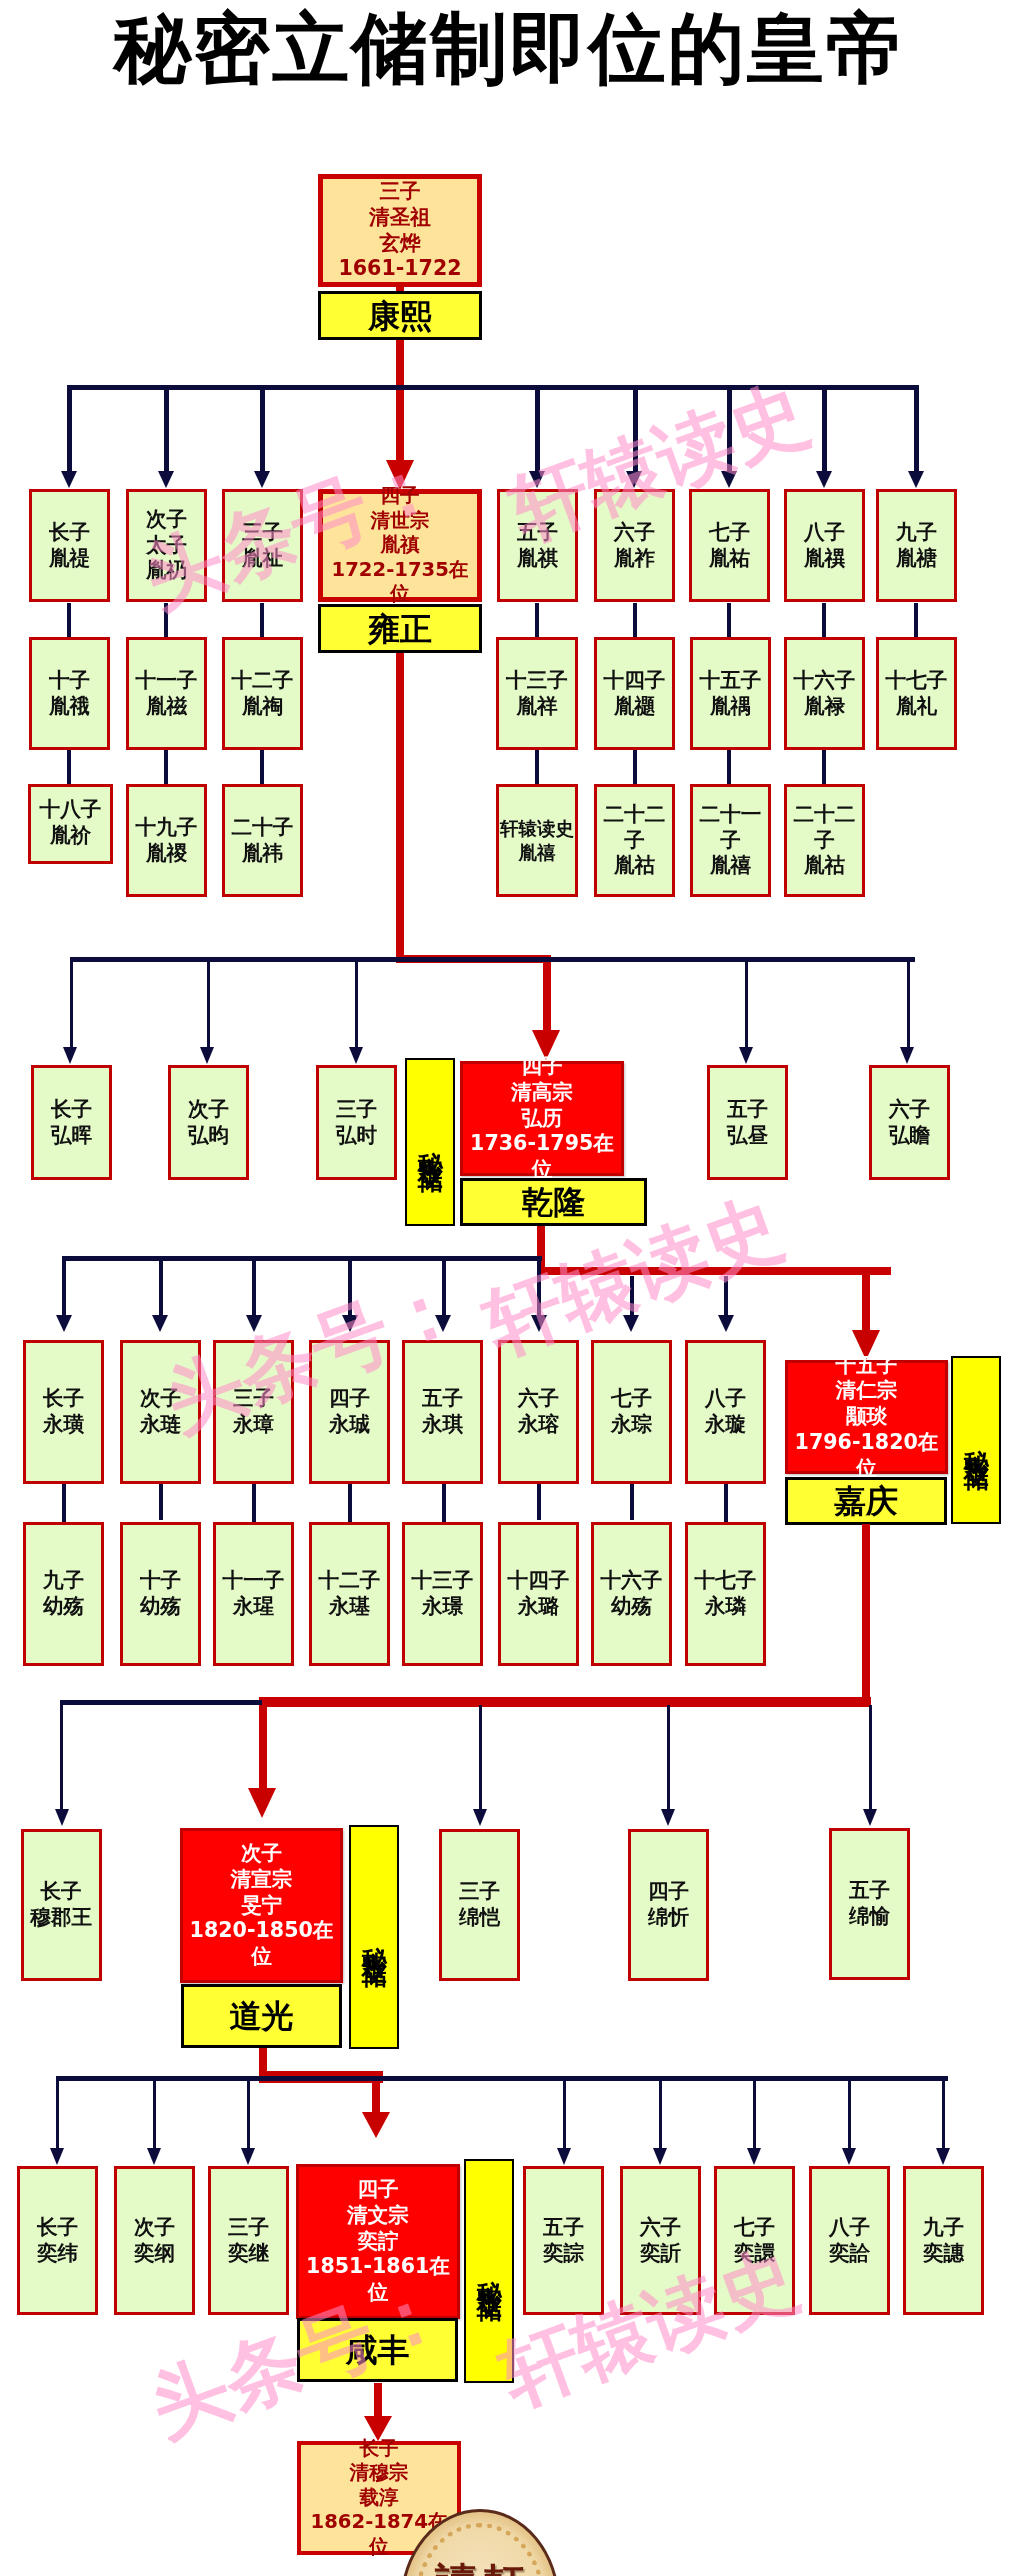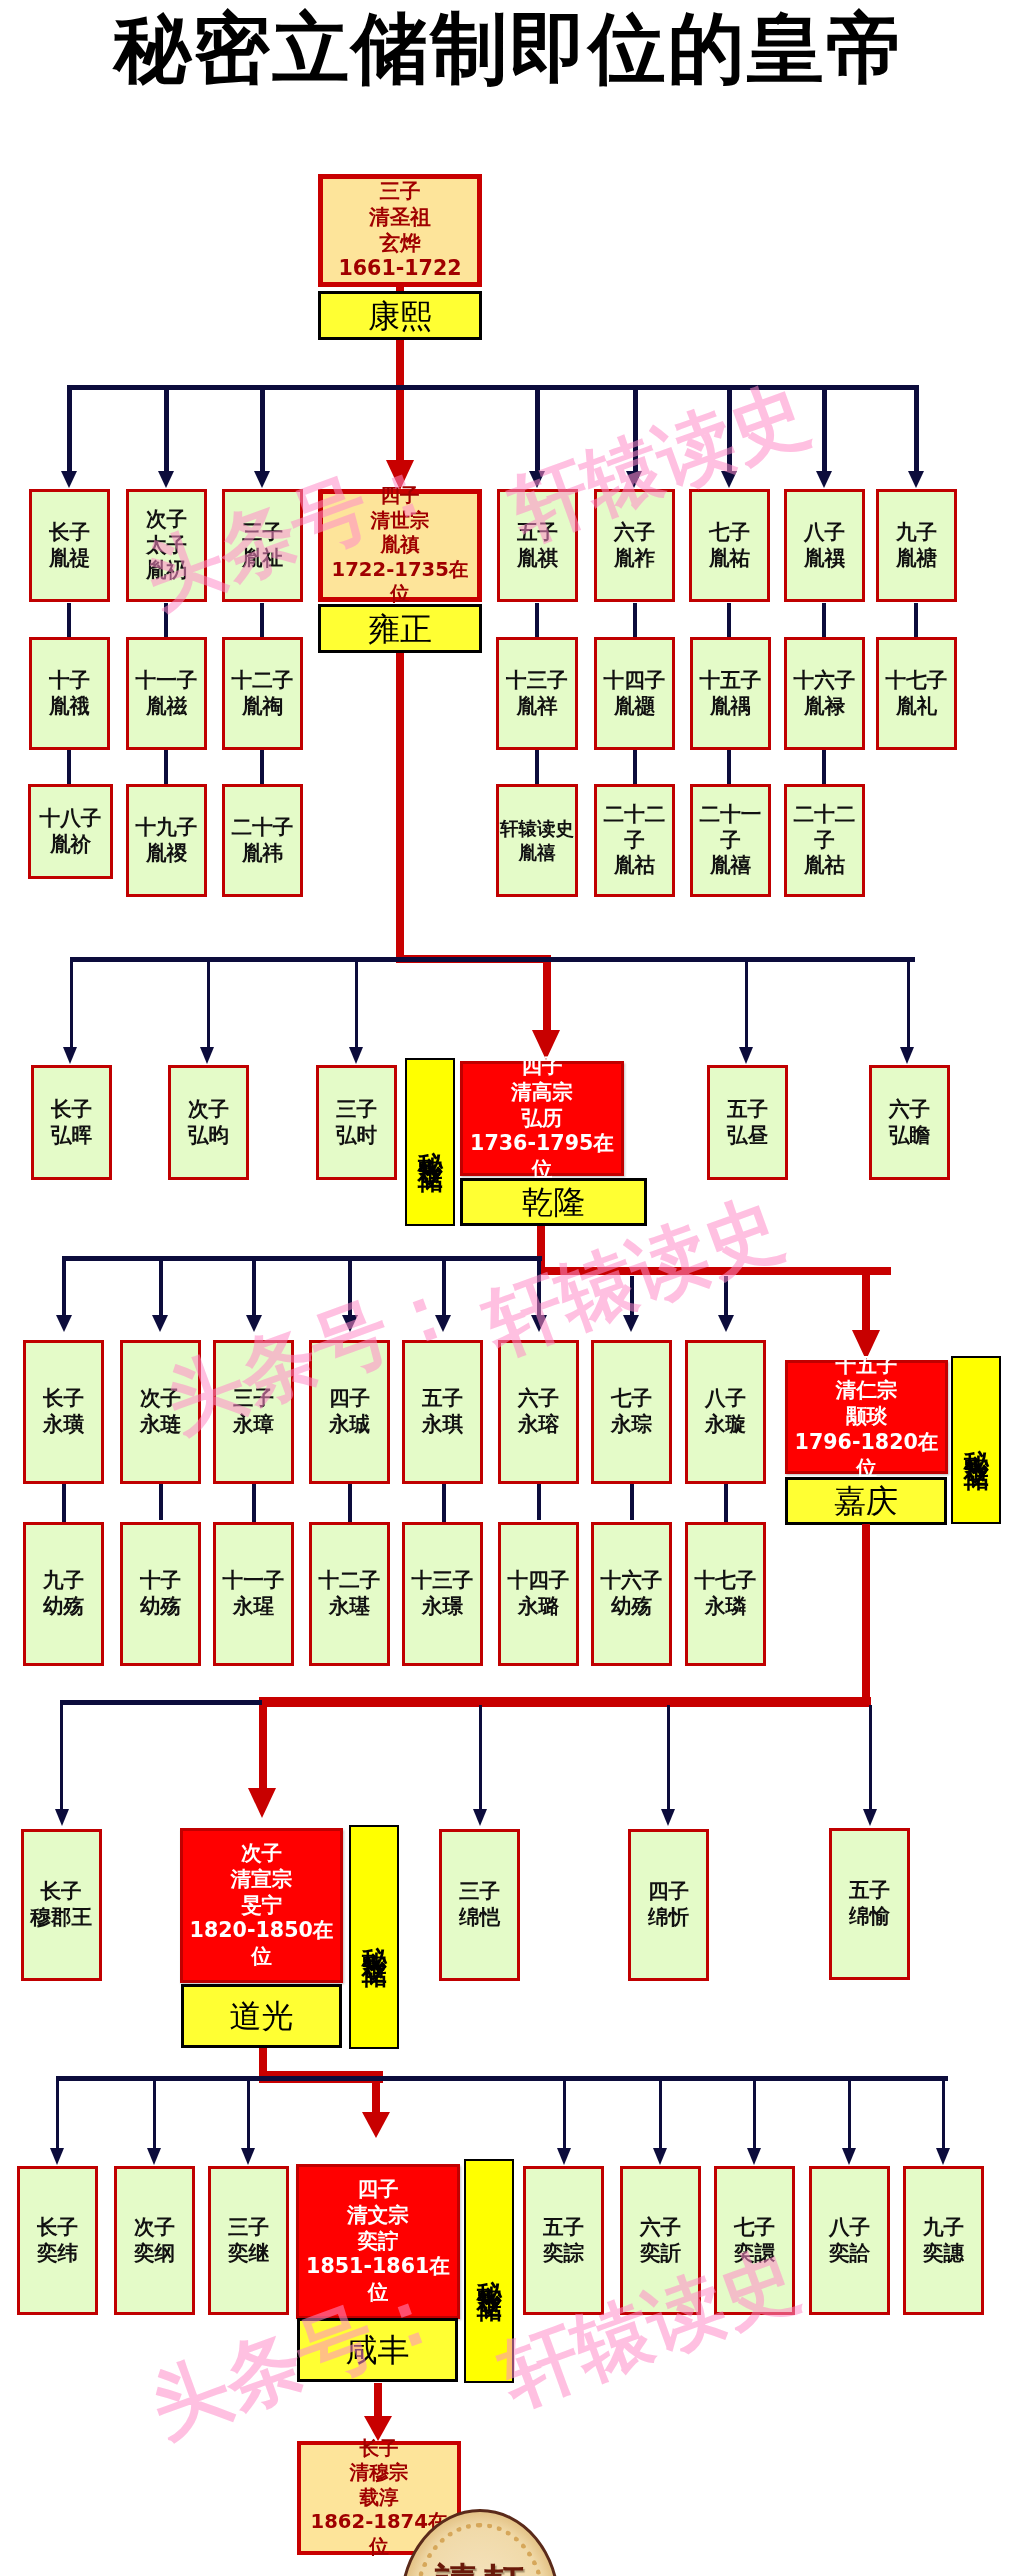--- a/index.html
+++ b/index.html
@@ -5,21 +5,21 @@
   html, body { margin: 0; padding: 0; background: #ffffff; }
   body { width: 1019px; height: 2732px; position: relative; overflow: hidden;
          font-family: "DejaVu Sans", "Liberation Sans", sans-serif; }
   .title { position: absolute; left: 0; top: 10.3px; width: 1019px; text-align: center;
            font-size: 77px; font-weight: 900; color: #000; letter-spacing: 2.1px; line-height: 1; }
   .box { position: absolute; box-sizing: border-box; display: flex; align-items: center; justify-content: center;
          text-align: center; font-weight: bold; white-space: pre-line; line-height: 1.25; }
   .son { background: #e4fbc8; border: 3.1px solid #c00000; color: #111; font-size: 20.6px; }
   .emp-orange { background: #fde49a; border: 5.2px solid #c80000; color: #a00000; font-size: 20.6px; }
   .emp-red { background: #ff0000; border: 3.1px solid #c00000; color: #ffffff; font-size: 20.6px; box-shadow: 1px 1.5px 2.1px rgba(0,0,0,0.25); }
-  .era { background: #ffff33; border: 3.1px solid #000; color: #000; font-size: 32px; font-weight: 400; }
+  .era { background: #ffff33; border: 3.1px solid #000; color: #000; font-size: 32px; font-weight: 700; }
   .secret { background: #ffff00; border: 2.6px solid #000; color: #000; font-size: 25px; font-weight: 900;
             writing-mode: vertical-rl; text-orientation: upright; letter-spacing: 5.2px; }
   .hline { position: absolute; background: #0c0c3c; }
   .vline { position: absolute; background: #0c0c3c; }
   .rline { position: absolute; background: #c80000; }
   .arrow { position: absolute; width: 0; height: 0; border-left: 8.2px solid transparent; border-right: 8.2px solid transparent; border-top: 17.5px solid #0c0c3c; }
   .rarrow { position: absolute; width: 0; height: 0; border-left: 14.4px solid transparent; border-right: 14.4px solid transparent; border-top: 30px solid #c80000; }
   .watermark { position: absolute; color: rgba(255,140,200,0.55); font-size: 77px; font-weight: 900;
                transform: rotate(-20deg); transform-origin: left center; white-space: nowrap; pointer-events: none; }
   .logo { position: absolute; left: 400px; top: 2509px; width: 160px; height: 191px; border-radius: 50%;
@@ -115,21 +115,21 @@
 胤祥</div>
 <div class="box son" style="left:594px; top:637px; width:81px; height:113px;">十四子
 胤禵</div>
 <div class="box son" style="left:690px; top:637px; width:81px; height:113px;">十五子
 胤禑</div>
 <div class="box son" style="left:784px; top:637px; width:81px; height:113px;">十六子
 胤禄</div>
 <div class="box son" style="left:876px; top:637px; width:81px; height:113px;">十七子
 胤礼</div>
 
-<div class="box son" style="left:28px; top:784px; width:85px; height:95px;">十八子
+<div class="box son" style="left:28px; top:784px; width:85px; height:80px;font-family:Liberation Mono, monospace;">十八子
 胤祄</div>
 <div class="box son" style="left:126px; top:784px; width:81px; height:113px;">十九子
 胤禝</div>
 <div class="box son" style="left:222px; top:784px; width:81px; height:113px;">二十子
 胤祎</div>
 <div class="box son" style="left:496px; top:784px; width:82px; height:113px; font-size:18.5px;">轩辕读史
 胤禧</div>
 <div class="box son" style="left:594px; top:784px; width:81px; height:113px;">二十二
 子
 胤祜</div>

